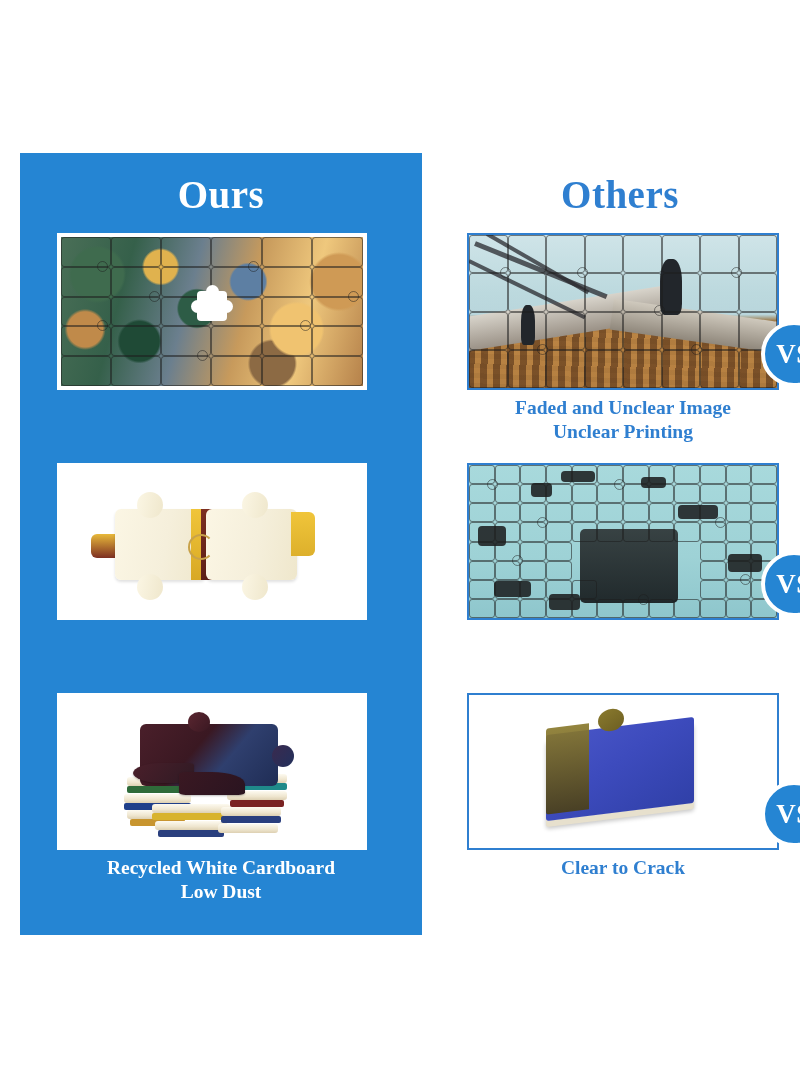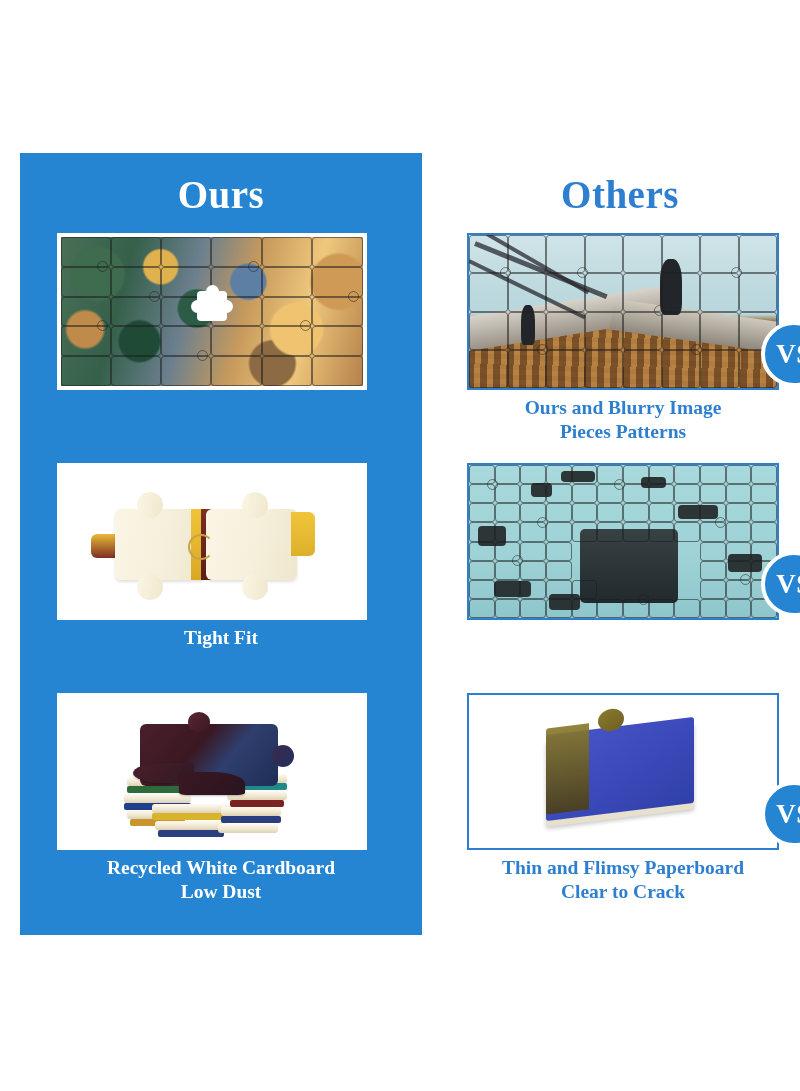--- a/index.html
+++ b/index.html
@@ -337,22 +337,22 @@
             <b style="left:35%;top:21%"></b>
             <b style="left:60%;top:46%"></b>
             <b style="left:85%;top:21%"></b>
             <b style="left:22%;top:71%"></b>
             <b style="left:72%;top:71%"></b>
         </div>
       </div>
     </div>
 
     <div class="cap right">
-      <span>Ours and Blurry Image</span>
-      <span>Pieces Patterns</span>
+      <span>Faded and Unclear Image</span>
+      <span>Unclear Printing</span>
     </div>
   </div>
 
   <div class="row row-2">
 
     <div class="imgbox left">
       <div class="art art-white">
         <div class="tab-left"></div>
         <div class="piece-a"></div>
         <div class="knob" style="left:25%;top:17%;"></div>
@@ -472,21 +472,20 @@
             <b style="left:47%;top:9%"></b>
             <b style="left:80%;top:34%"></b>
             <b style="left:14%;top:59%"></b>
             <b style="left:88%;top:71%"></b>
             <b style="left:55%;top:84%"></b>
         </div>
       </div>
     </div>
 
     <div class="cap left">
-      <span>Tight Fit</span>
     </div>
     <div class="cap right">
     </div>
   </div>
 
   <div class="row row-3">
 
     <div class="imgbox left">
       <div class="art art-white">
         <div class="edge" style="left:22%;top:54%;width:20%;"></div>
@@ -526,18 +525,17 @@
         <div class="thin-knob"></div>
         <div class="thin-notch"></div>
       </div>
     </div>
 
     <div class="cap left">
       <span>Recycled White Cardboard</span>
       <span>Low Dust</span>
     </div>
     <div class="cap right">
-      <span>Thin and Flimsy Paperboard</span>
       <span>Clear to Crack</span>
     </div>
   </div>
 
 </div>
 
 </body></html>

